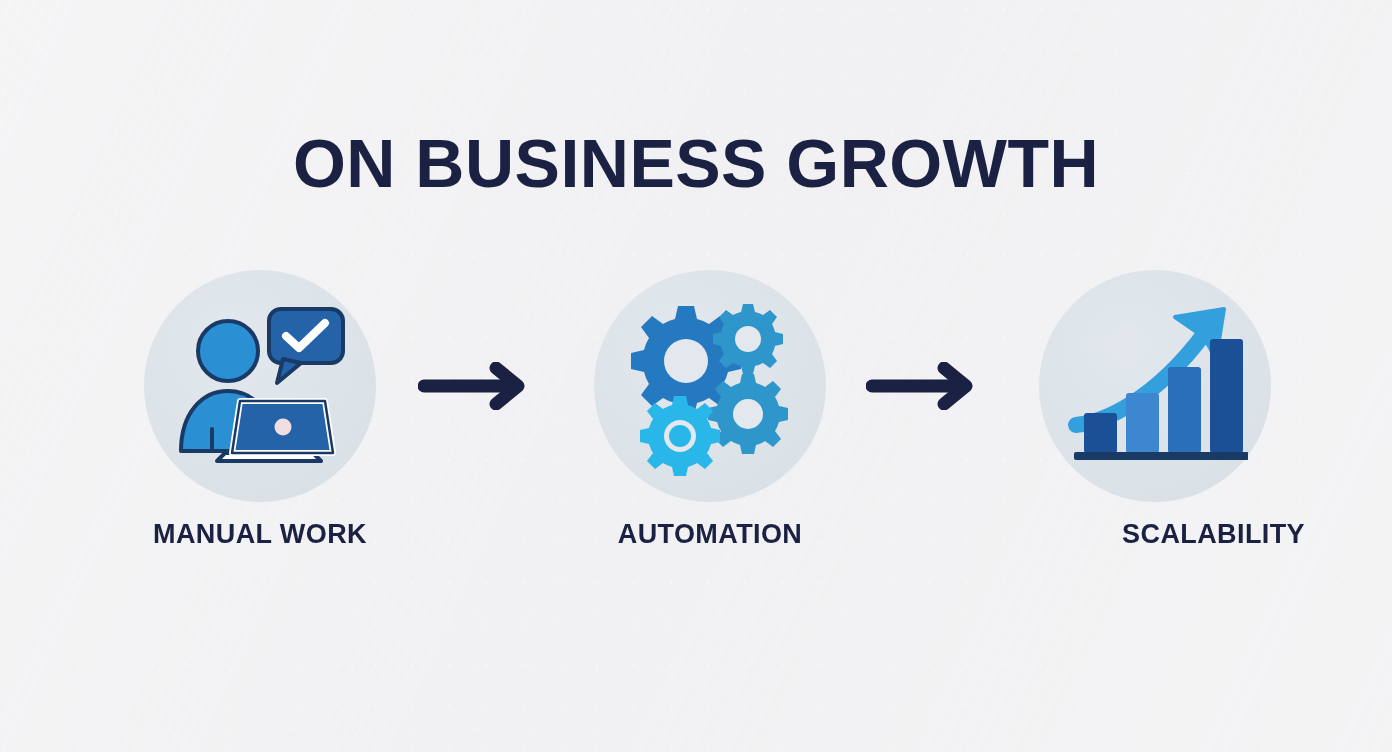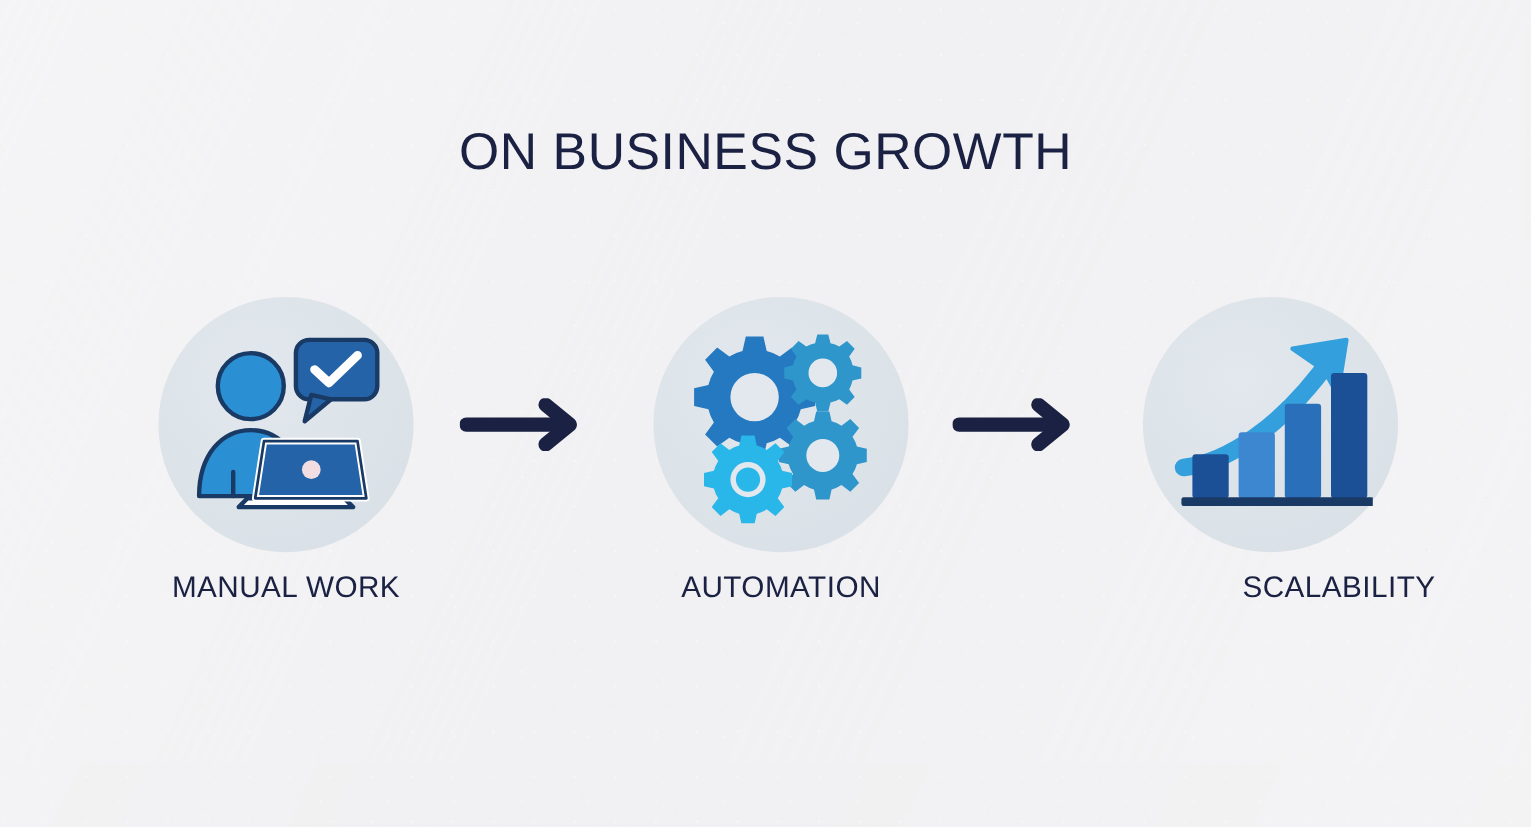--- a/index.html
+++ b/index.html
@@ -29,22 +29,22 @@
       linear-gradient(115deg, rgba(255,255,255,.55) 0%, rgba(238,237,241,0) 48%, rgba(255,255,255,.4) 100%);
     background-size: 37px 41px, 53px 47px, 61px 59px, 43px 67px, 71px 43px, 100% 100%;
   }
 
   #title {
     position: absolute;
     top: 82px;
     left: 0;
     width: 1392px;
     text-align: center;
-    font-size: 47px;
-    font-weight: 400;
+    font-size: 68px;
+    font-weight: 700;
     letter-spacing: .5px;
     color: #1a2142;
     line-height: 1.05;
     white-space: nowrap;
   }
 
   #flow {
     position: absolute;
     top: 270px;
     left: 0;
@@ -71,21 +71,21 @@
     display: flex;
     align-items: center;
     justify-content: center;
     position: relative;
   }
   .disc svg { display: block; }
 
   .step-label {
     margin-top: 17px;
     font-size: 27px;
-    font-weight: 400;
+    font-weight: 700;
     letter-spacing: .4px;
     color: #1a2142;
     white-space: nowrap;
   }
 
   .arrow {
     position: absolute;
     top: 92px;
   }
   .arrow-1 { left: 418px; }

